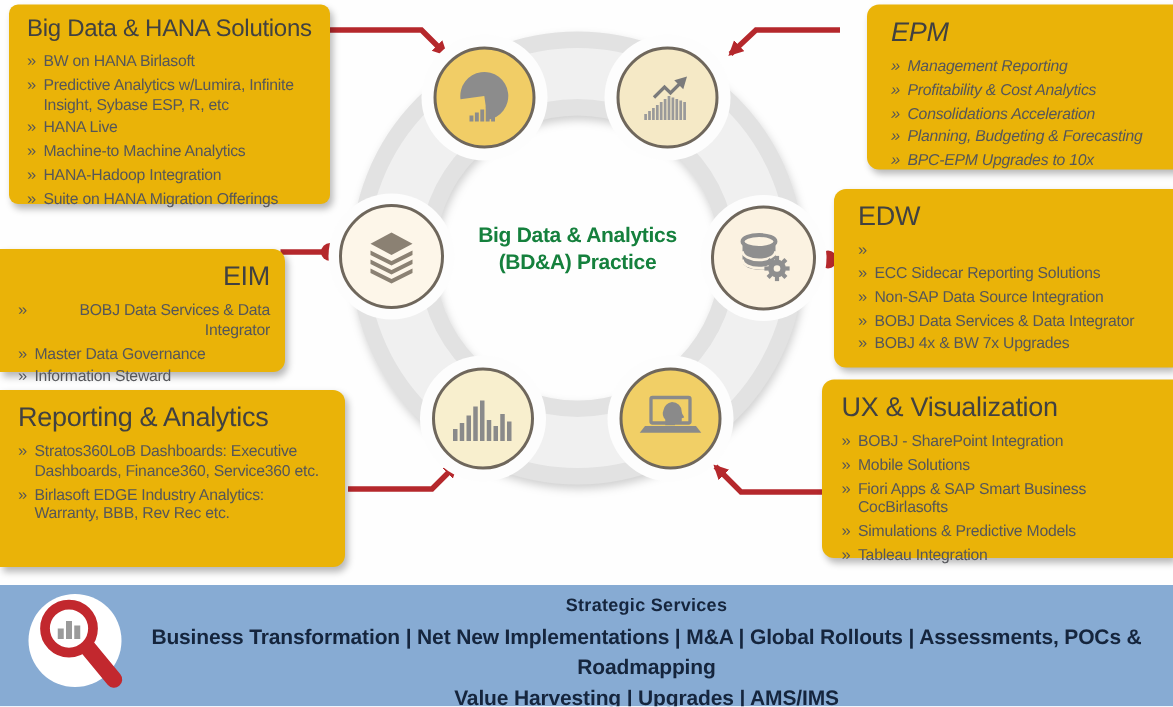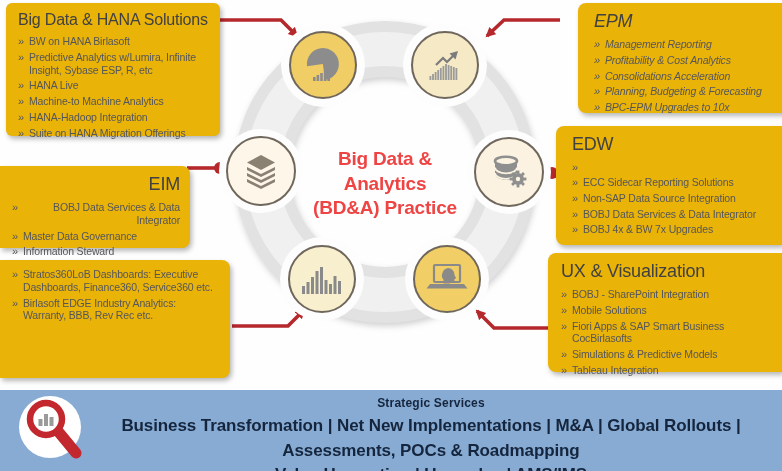--- a/index.html
+++ b/index.html
@@ -18,31 +18,31 @@
   .p-bigdata{left:6px;top:3px;width:214px;height:133px;border-radius:6px;}
   .p-bigdata h2{font-size:16px;}
   .p-epm{left:578px;top:3px;width:219px;height:110px;border-radius:8px 0 0 8px;padding-left:16px;font-style:italic;}
   .p-eim{left:0;top:166px;width:190px;height:82px;border-radius:0 8px 8px 0;text-align:right;}
   .p-edw{left:556px;top:126px;width:226px;height:119px;border-radius:8px 0 0 8px;padding-left:16px;}
   .p-reporting{left:0;top:260px;width:230px;height:118px;border-radius:0 8px 8px 0;}
   .p-ux{left:548px;top:253px;width:234px;height:119px;border-radius:8px 0 0 8px;padding-left:13px;padding-right:4px;}
 
   
   .center-label{position:absolute;left:295px;top:147px;width:180px;z-index:2;text-align:center;
-                color:#ef4444;font-weight:bold;font-size:19px;line-height:1.3;letter-spacing:-.2px;}
+                color:#15803d;font-weight:bold;font-size:14px;line-height:1.3;letter-spacing:-.2px;}
 
   
   .diagram{position:absolute;inset:0;z-index:1;}
 
   
   .band{position:absolute;left:0;top:390px;width:782px;height:81px;background:#87abd3;z-index:3;}
   .band-svg{position:absolute;left:12px;top:0;}
   .band-text{position:absolute;left:90px;right:10px;top:6px;text-align:center;color:#15253d;}
   .band-text h3{margin:0 0 4px 0;font-size:12px;font-weight:600;letter-spacing:.2px;}
-  .svc-row{font-size:17px;font-weight:600;line-height:1.45;letter-spacing:-.1px;}
+  .svc-row{font-size:14px;font-weight:600;line-height:1.45;letter-spacing:-.1px;}
 </style>
 </head>
 <body>
 
 <div class="stage">
 
   <svg class="diagram" width="782" height="471" viewBox="0 0 782 471">
     <defs>
       <marker id="ah" markerUnits="userSpaceOnUse" markerWidth="14" markerHeight="14" refX="8" refY="5" orient="auto">
         <path d="M0,0 L10,5 L0,10 Z" fill="#b5282c"></path>
@@ -265,20 +265,21 @@
           <span>BOBJ Data Services &amp; Data Integrator</span>
         </li>
         <li>
           <span class="marker">»</span>
           <span>BOBJ 4x &amp; BW 7x Upgrades</span>
         </li>
       </ul>
   </section>
 
   <section class="panel p-reporting">
+    <h2>Reporting &amp; Analytics</h2>
     <ul>
         <li>
           <span class="marker">»</span>
           <span>Stratos360LoB Dashboards: Executive Dashboards, Finance360, Service360  etc.</span>
         </li>
         <li>
           <span class="marker">»</span>
           <span>Birlasoft EDGE  Industry Analytics: Warranty, BBB, Rev Rec etc.</span>
         </li>
       </ul>

